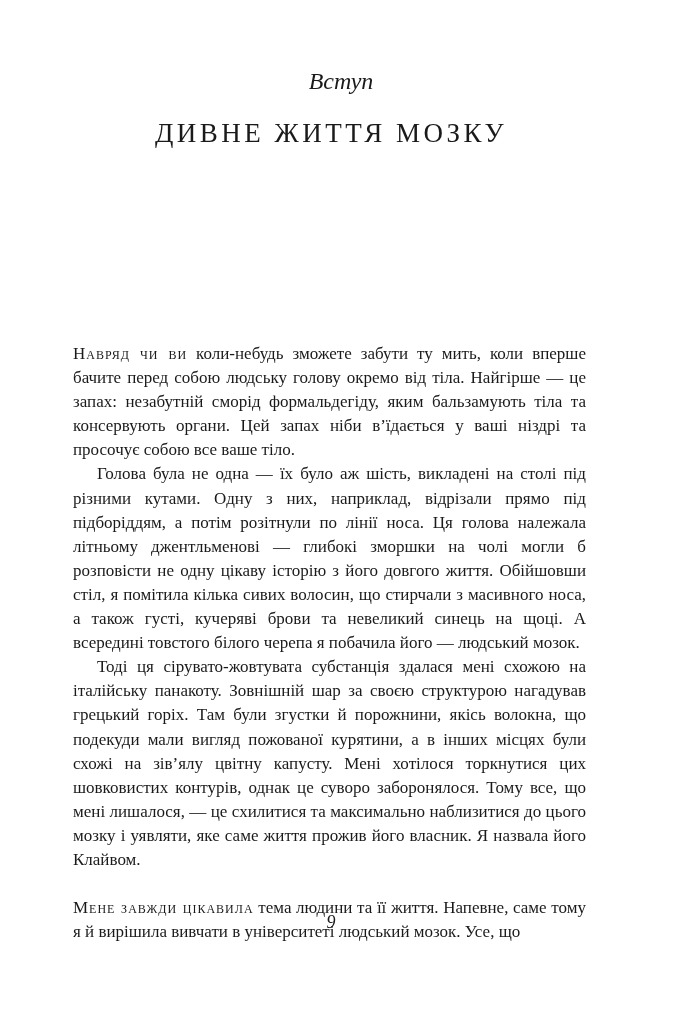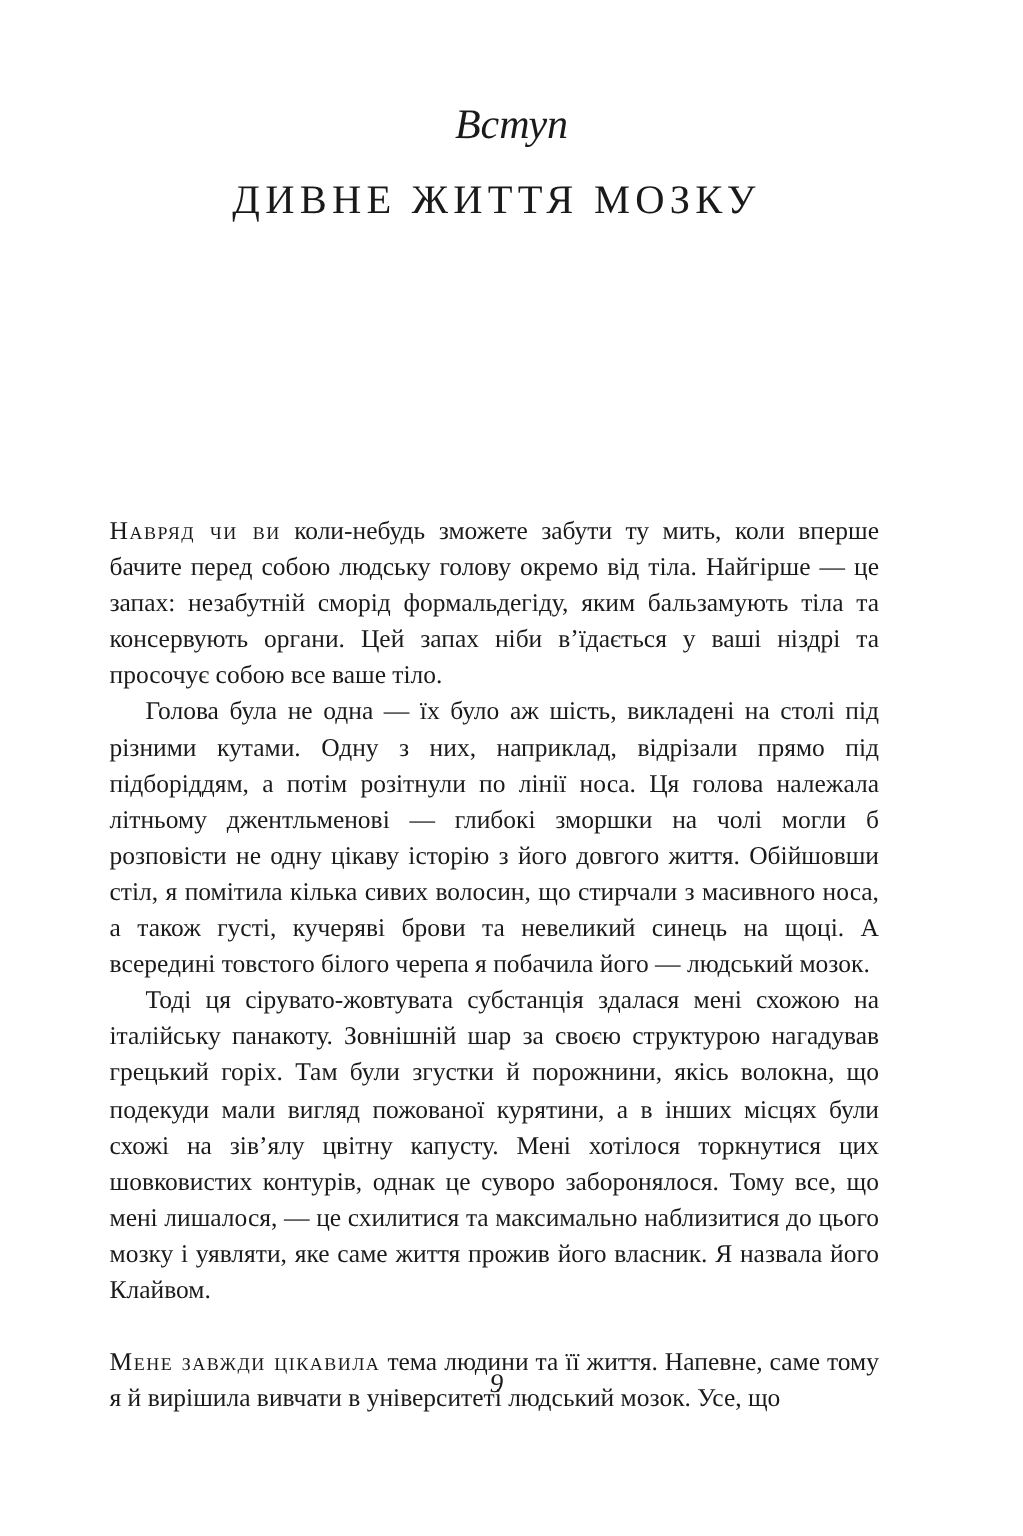--- a/index.html
+++ b/index.html
@@ -3,21 +3,21 @@
   <meta charset="utf-8">
   <style>
     html, body { margin: 0; padding: 0; background: #ffffff; }
     body {
       width: 682px; height: 1024px; position: relative; overflow: hidden;
       font-family: "DejaVu Serif", "Liberation Serif", serif;
       color: #1a1a1a;
     }
     .chapter-label {
       position: absolute; top: 68px; left: 0; width: 682px; text-align: center;
-      font-family: "Liberation Serif", serif; font-style: italic; font-size: 28px;
+      font-family: "Liberation Serif", serif; font-style: italic; font-size: 24px;
     }
     .chapter-title {
       position: absolute; top: 118px; left: 0; width: 662px; text-align: center;
       font-family: "Liberation Serif", serif; font-size: 27px; letter-spacing: 3.5px;
     }
     .body-text {
       position: absolute; left: 73px; top: 342px; width: 513px;
       font-family: "Liberation Serif", serif; font-size: 17px; line-height: 24.1px;
       text-align: justify;
     }

